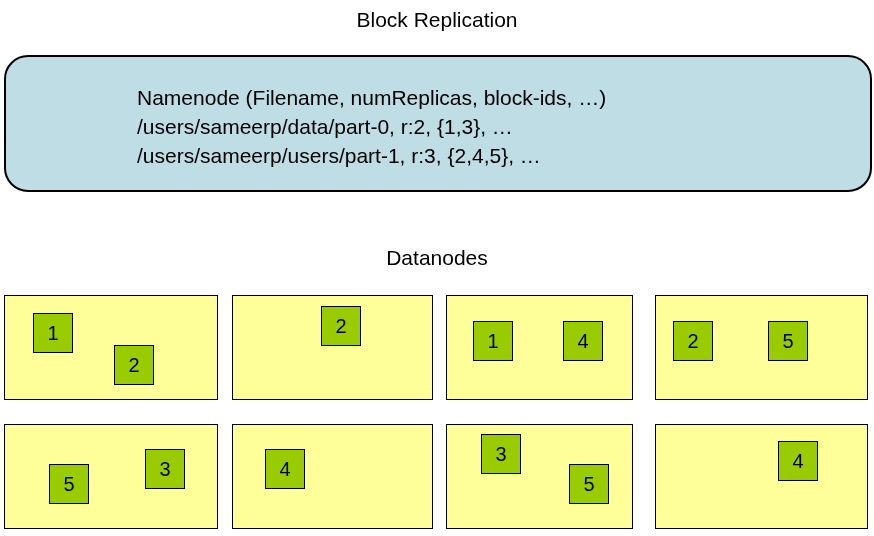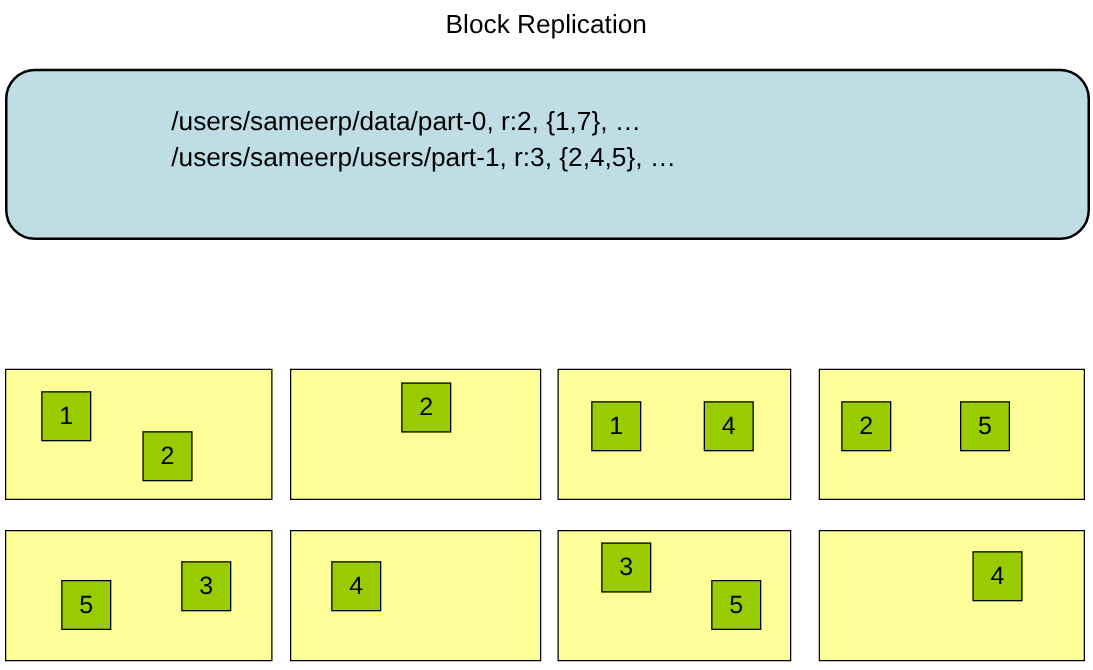--- a/index.html
+++ b/index.html
@@ -70,25 +70,27 @@
 </style>
 </head>
 <body>
 
 <div class="stage">
 
   <div class="title">Block Replication</div>
 
   <div class="namenode">
     <div class="namenode-text">
-      <div>/users/sameerp/data/part-0, r:2, {1,7}, …</div>
+      <div>Namenode (Filename, numReplicas, block-ids, …)</div>
+      <div>/users/sameerp/data/part-0, r:2, {1,3}, …</div>
       <div>/users/sameerp/users/part-1, r:3, {2,4,5}, …</div>
     </div>
   </div>
 
+  <div class="datanodes-label">Datanodes</div>
 
   <div class="grid">
       <div class="dn" style="left: 4px; top: 295px; width: 214px; height: 105px;">
         <div class="block" style="left: 28px; top: 17px;">1</div>
         <div class="block" style="left: 109px; top: 49px;">2</div>
       </div>
       <div class="dn" style="left: 232px; top: 295px; width: 201px; height: 105px;">
         <div class="block" style="left: 88px; top: 10px;">2</div>
       </div>
       <div class="dn" style="left: 446px; top: 295px; width: 187px; height: 105px;">

